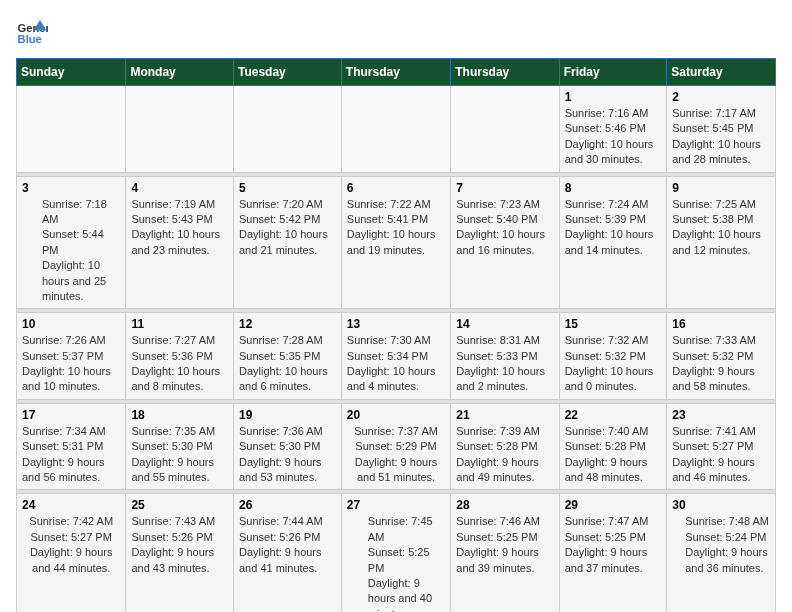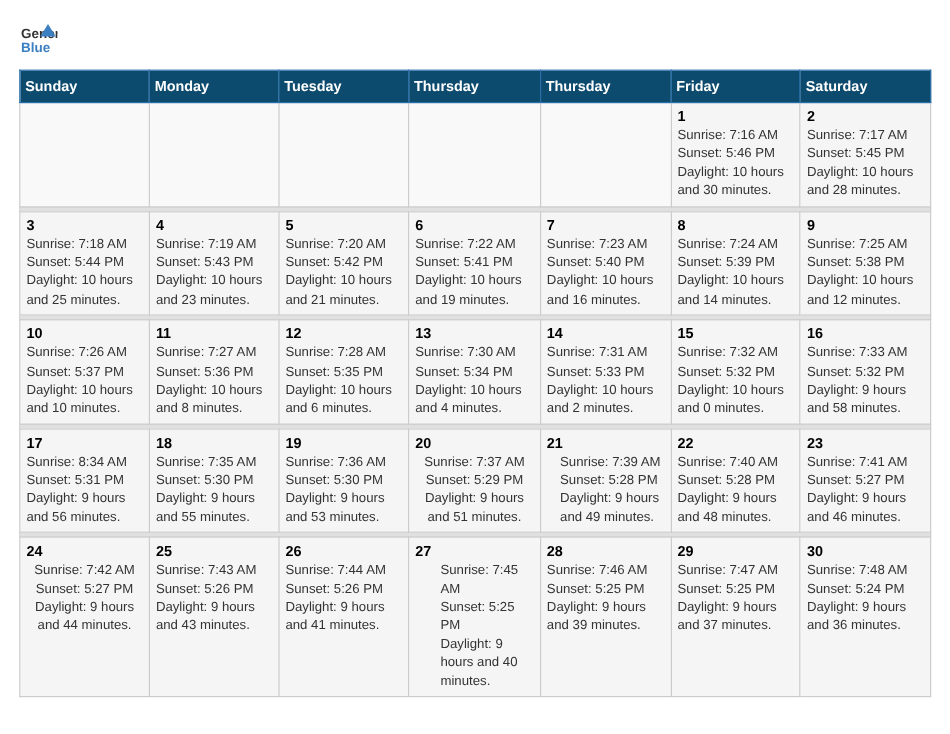--- a/index.html
+++ b/index.html
@@ -36,21 +36,21 @@
     .location-title {
       font-size: 16px;
       color: #555;
     }
     table {
       width: 100%;
       border-collapse: collapse;
       font-size: 11px;
     }
     thead tr th {
-      background-color: #0c4a6e;
+      background-color: #14532d;
       color: #fff;
       padding: 6px 4px;
       text-align: left;
       font-size: 12px;
       font-weight: bold;
       border: 1px solid #2a6fa8;
     }
     tbody tr td {
       vertical-align: top;
       padding: 4px 5px;
@@ -134,21 +134,21 @@
 Sunset: 5:45 PM
 Daylight: 10 hours and 28 minutes.</div>
         </td>
       </tr>
       <tr>
         <td colspan="7" style="height: 4px; background-color: rgb(224, 224, 224); padding: 0px;"></td>
       </tr>
       <tr>
         <td>
           <span class="day-num">3</span>
-          <div class="day-info" style="white-space: pre-line;">Sunrise: 7:18 AM
+          <div class="day-info" style="white-space: pre-line; margin-left: 20px;">Sunrise: 7:18 AM
 Sunset: 5:44 PM
 Daylight: 10 hours and 25 minutes.</div>
         </td>
         <td>
           <span class="day-num">4</span>
           <div class="day-info" style="white-space: pre-line;">Sunrise: 7:19 AM
 Sunset: 5:43 PM
 Daylight: 10 hours and 23 minutes.</div>
         </td>
         <td>
@@ -205,21 +205,21 @@
 Daylight: 10 hours and 6 minutes.</div>
         </td>
         <td>
           <span class="day-num">13</span>
           <div class="day-info" style="white-space: pre-line;">Sunrise: 7:30 AM
 Sunset: 5:34 PM
 Daylight: 10 hours and 4 minutes.</div>
         </td>
         <td>
           <span class="day-num">14</span>
-          <div class="day-info" style="white-space: pre-line;">Sunrise: 7:31 AM
+          <div class="day-info" style="white-space: pre-line;">Sunrise: 8:31 AM
 Sunset: 5:33 PM
 Daylight: 10 hours and 2 minutes.</div>
         </td>
         <td>
           <span class="day-num">15</span>
           <div class="day-info" style="white-space: pre-line;">Sunrise: 7:32 AM
 Sunset: 5:32 PM
 Daylight: 10 hours and 0 minutes.</div>
         </td>
         <td>
@@ -228,21 +228,21 @@
 Sunset: 5:32 PM
 Daylight: 9 hours and 58 minutes.</div>
         </td>
       </tr>
       <tr>
         <td colspan="7" style="height: 4px; background-color: rgb(224, 224, 224); padding: 0px;"></td>
       </tr>
       <tr>
         <td>
           <span class="day-num">17</span>
-          <div class="day-info" style="white-space: pre-line;">Sunrise: 8:34 AM
+          <div class="day-info" style="white-space: pre-line;">Sunrise: 7:34 AM
 Sunset: 5:31 PM
 Daylight: 9 hours and 56 minutes.</div>
         </td>
         <td>
           <span class="day-num">18</span>
           <div class="day-info" style="white-space: pre-line;">Sunrise: 7:35 AM
 Sunset: 5:30 PM
 Daylight: 9 hours and 55 minutes.</div>
         </td>
         <td>
@@ -252,21 +252,21 @@
 Daylight: 9 hours and 53 minutes.</div>
         </td>
         <td>
           <span class="day-num">20</span>
           <div class="day-info" style="white-space: pre-line; text-align: center;">Sunrise: 7:37 AM
 Sunset: 5:29 PM
 Daylight: 9 hours and 51 minutes.</div>
         </td>
         <td>
           <span class="day-num">21</span>
-          <div class="day-info" style="white-space: pre-line; margin-left: 11px;">Sunrise: 7:39 AM
+          <div class="day-info" style="white-space: pre-line;">Sunrise: 7:39 AM
 Sunset: 5:28 PM
 Daylight: 9 hours and 49 minutes.</div>
         </td>
         <td>
           <span class="day-num">22</span>
           <div class="day-info" style="white-space: pre-line;">Sunrise: 7:40 AM
 Sunset: 5:28 PM
 Daylight: 9 hours and 48 minutes.</div>
         </td>
         <td>
@@ -311,19 +311,19 @@
 Daylight: 9 hours and 39 minutes.</div>
         </td>
         <td>
           <span class="day-num">29</span>
           <div class="day-info" style="white-space: pre-line;">Sunrise: 7:47 AM
 Sunset: 5:25 PM
 Daylight: 9 hours and 37 minutes.</div>
         </td>
         <td>
           <span class="day-num">30</span>
-          <div class="day-info" style="white-space: pre-line;">Sunrise: 7:48 AM
+          <div class="day-info" style="white-space: pre-line; margin-left: 13px;">Sunrise: 7:48 AM
 Sunset: 5:24 PM
 Daylight: 9 hours and 36 minutes.</div>
         </td>
       </tr>
     </tbody>
 </table>
 
 </body></html>

